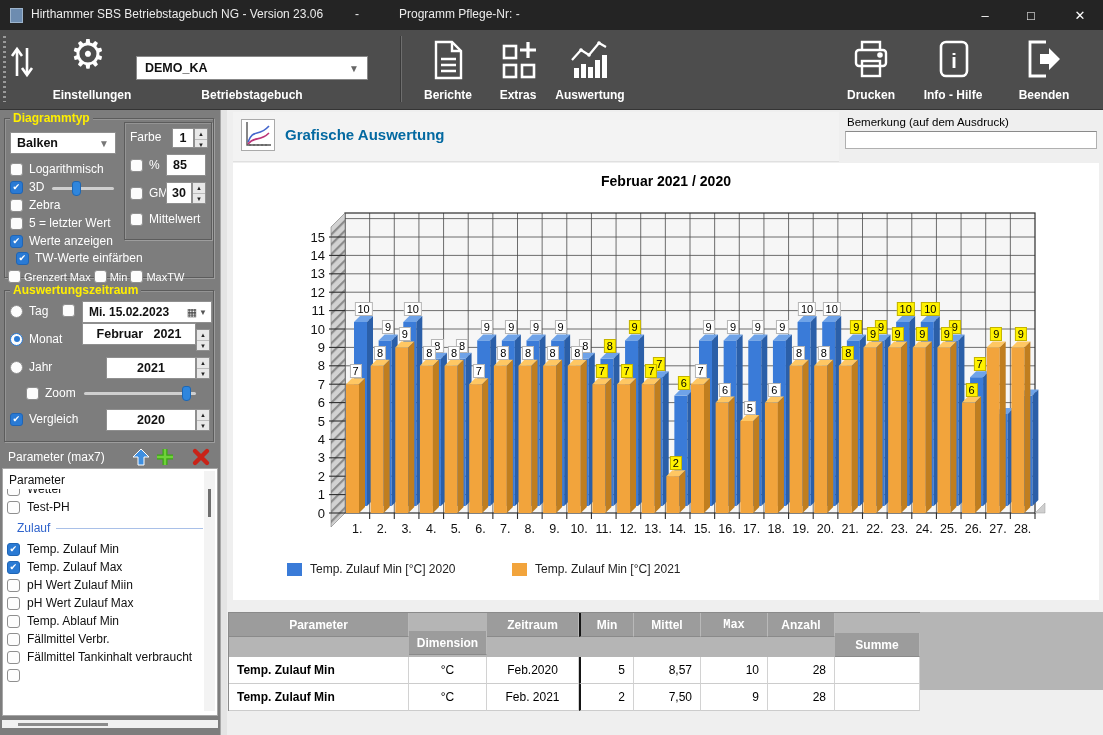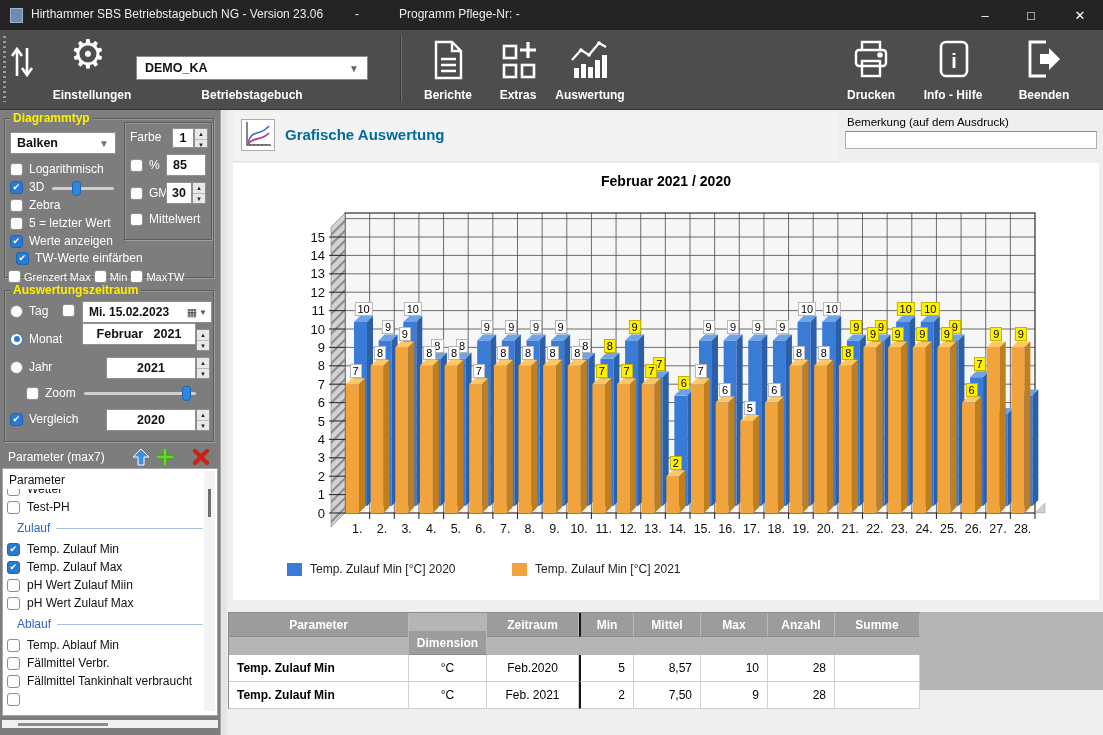--- a/index.html
+++ b/index.html
@@ -342,24 +342,20 @@
             <span class="cb on"></span>
             <span>Temp. Zulauf Max</span>
           </div>
           <div class="pitem">
             <span class="cb"></span>
             <span>pH Wert Zulauf Miin</span>
           </div>
           <div class="pitem">
             <span class="cb"></span>
             <span>pH Wert Zulauf Max</span>
-          </div>
-          <div class="pgroup">
-            <span class="gl">Ablauf</span>
-            <span class="gline"></span>
           </div>
           <div class="pitem">
             <span class="cb"></span>
             <span>Temp. Ablauf Min</span>
           </div>
           <div class="pitem">
             <span class="cb"></span>
             <span>Fällmittel Verbr.</span>
           </div>
           <div class="pitem">
@@ -775,23 +771,23 @@
     </div>
 
     <div id="tableblock">
       <div id="stattable">
           <div class="trow">
             <div class="hcell" style="width: 180px;">Parameter</div>
             <div class="hcell" style="width: 78px; margin-top: 18px;">Dimension</div>
             <div class="hcell" style="width: 92px;">Zeitraum</div>
             <div class="hcell heavy" style="width: 55px;">Min</div>
             <div class="hcell" style="width: 67px;">Mittel</div>
-            <div class="hcell" style="width: 67px;">Max</div>
+            <div class="hcell" style="width: 67px; font-family: Liberation Mono, monospace;">Max</div>
             <div class="hcell" style="width: 67px;">Anzahl</div>
-            <div class="hcell" style="width: 85px;">Summe</div>
+            <div class="hcell" style="width: 85px; margin-top: 20px;">Summe</div>
           </div>
           <div class="trow">
             <div class="dcell c-left" style="width: 180px;">Temp. Zulauf Min</div>
             <div class="dcell c-center" style="width: 78px;">°C</div>
             <div class="dcell c-center" style="width: 92px;">Feb.2020</div>
             <div class="dcell c-right heavy" style="width: 55px;">5</div>
             <div class="dcell c-right" style="width: 67px;">8,57</div>
             <div class="dcell c-right" style="width: 67px;">10</div>
             <div class="dcell c-right" style="width: 67px;">28</div>
             <div class="dcell c-right" style="width: 85px;"></div>

